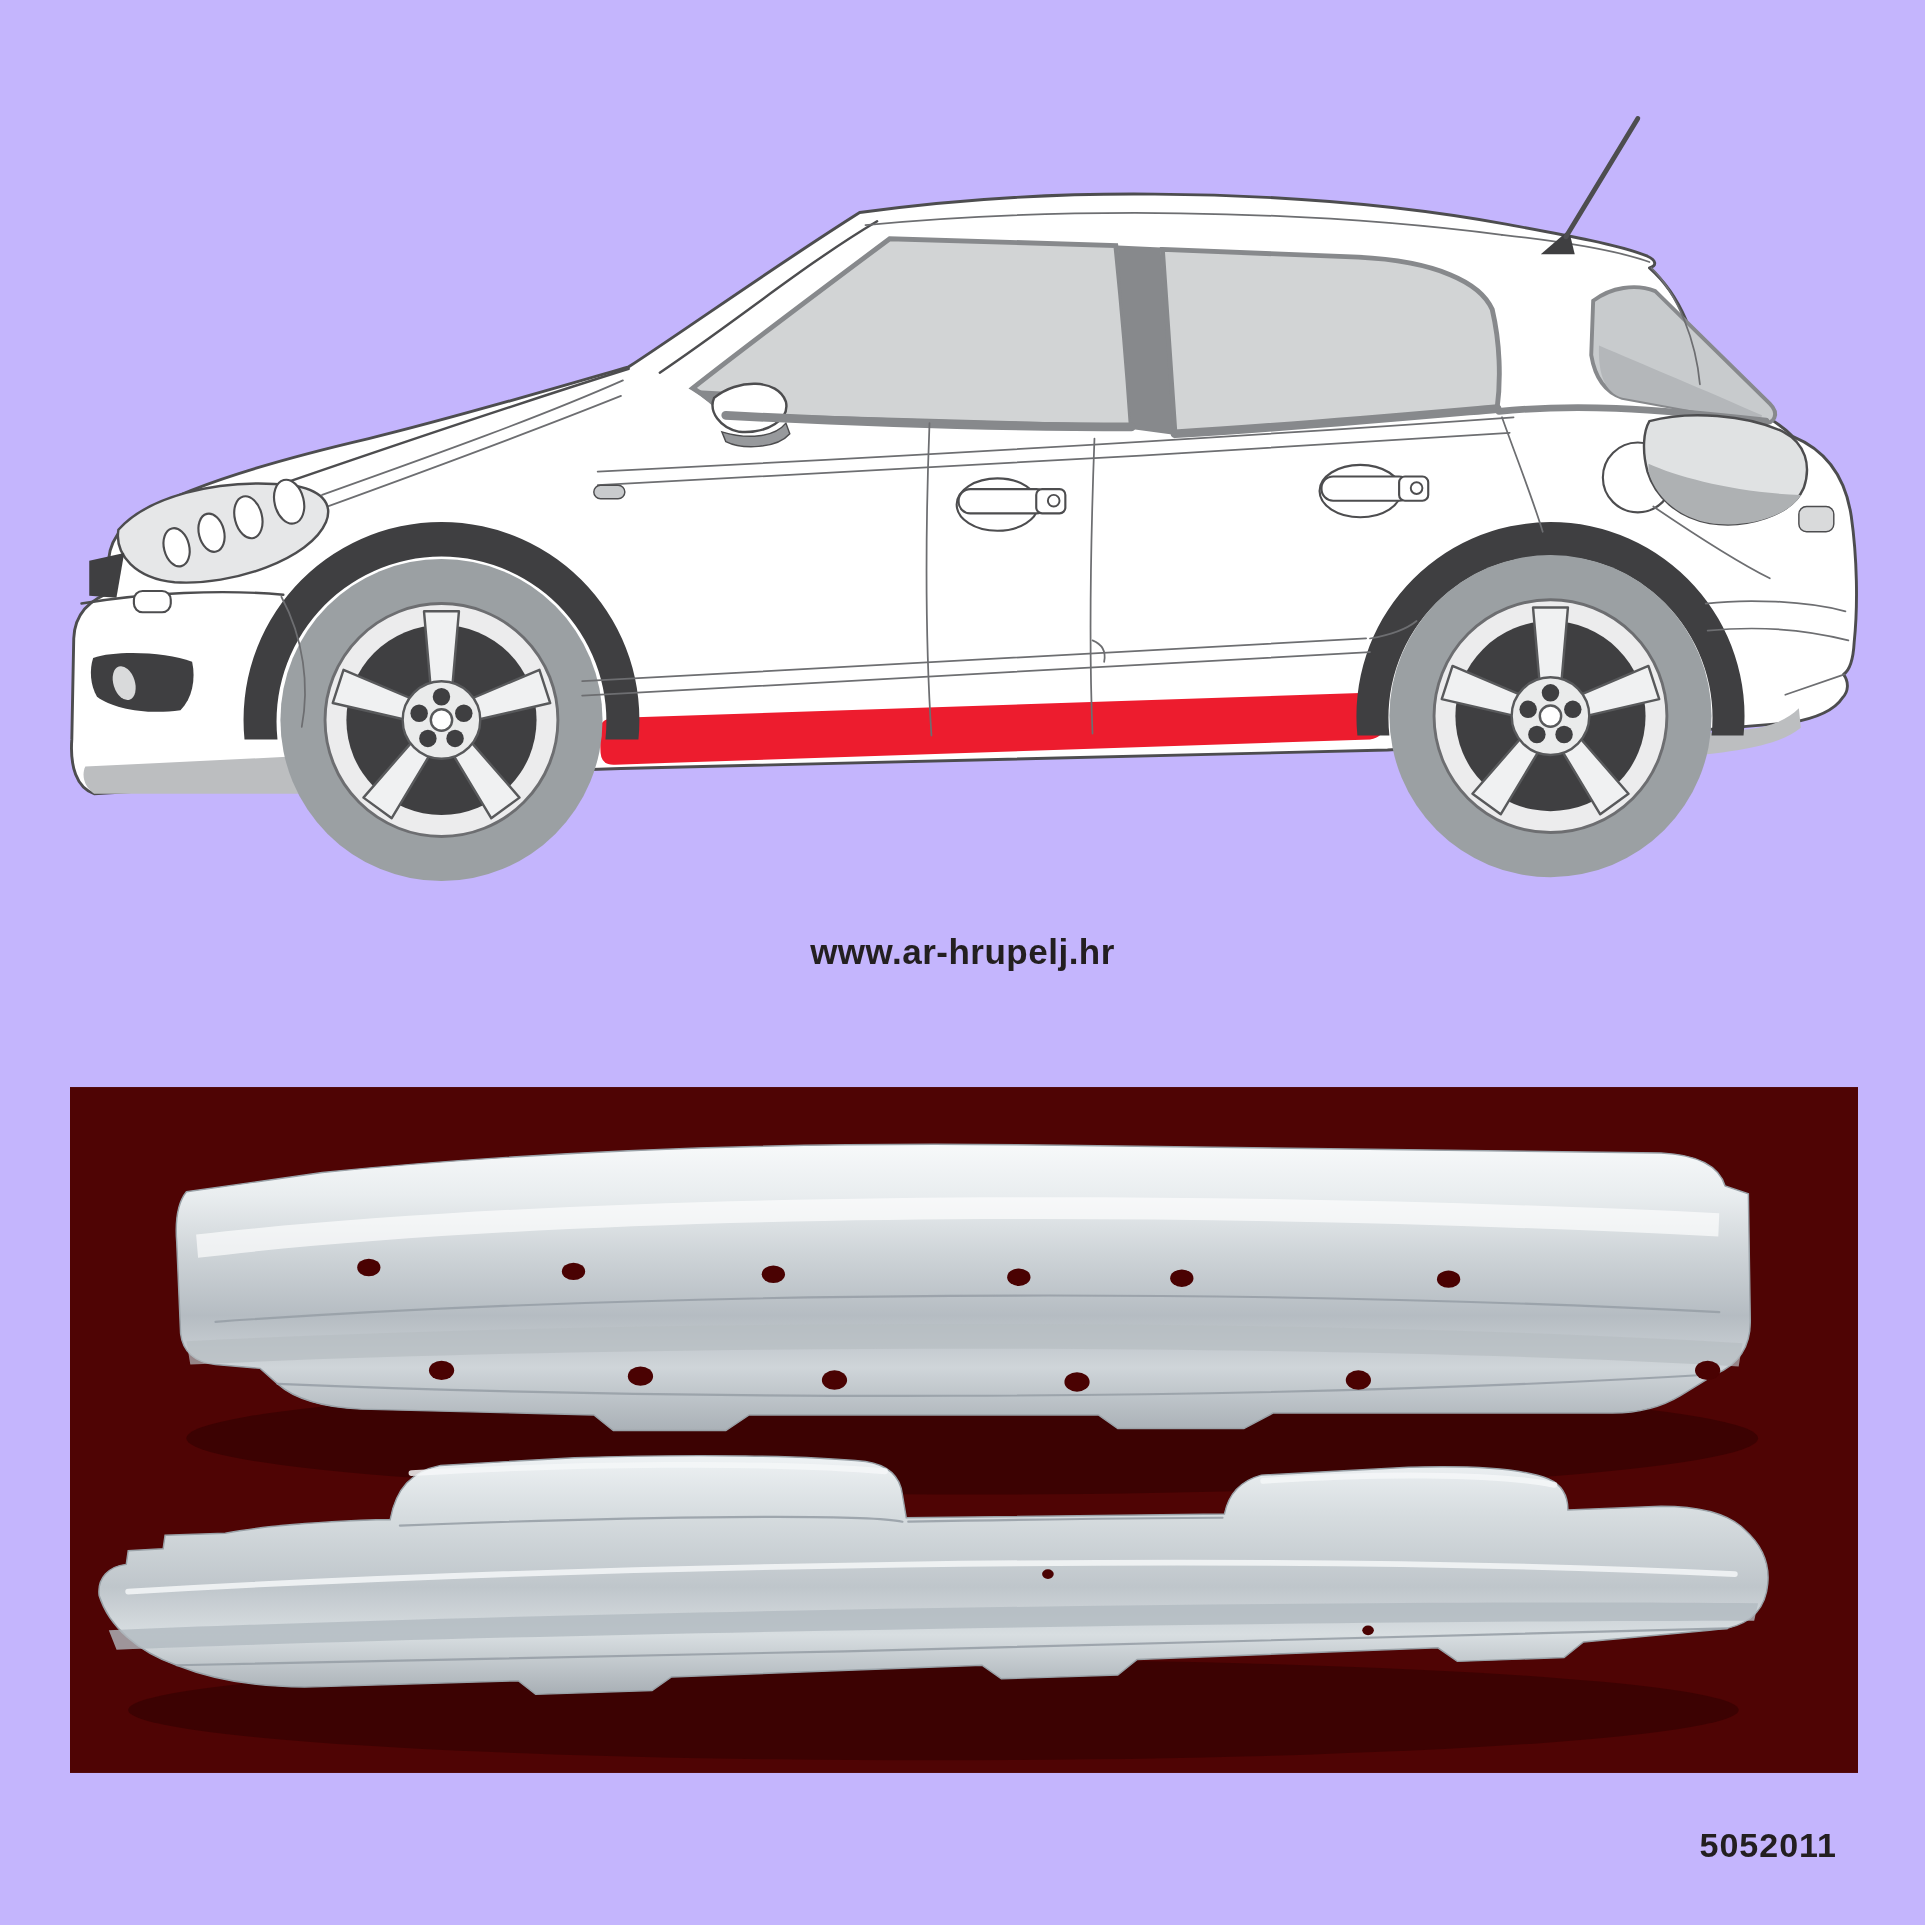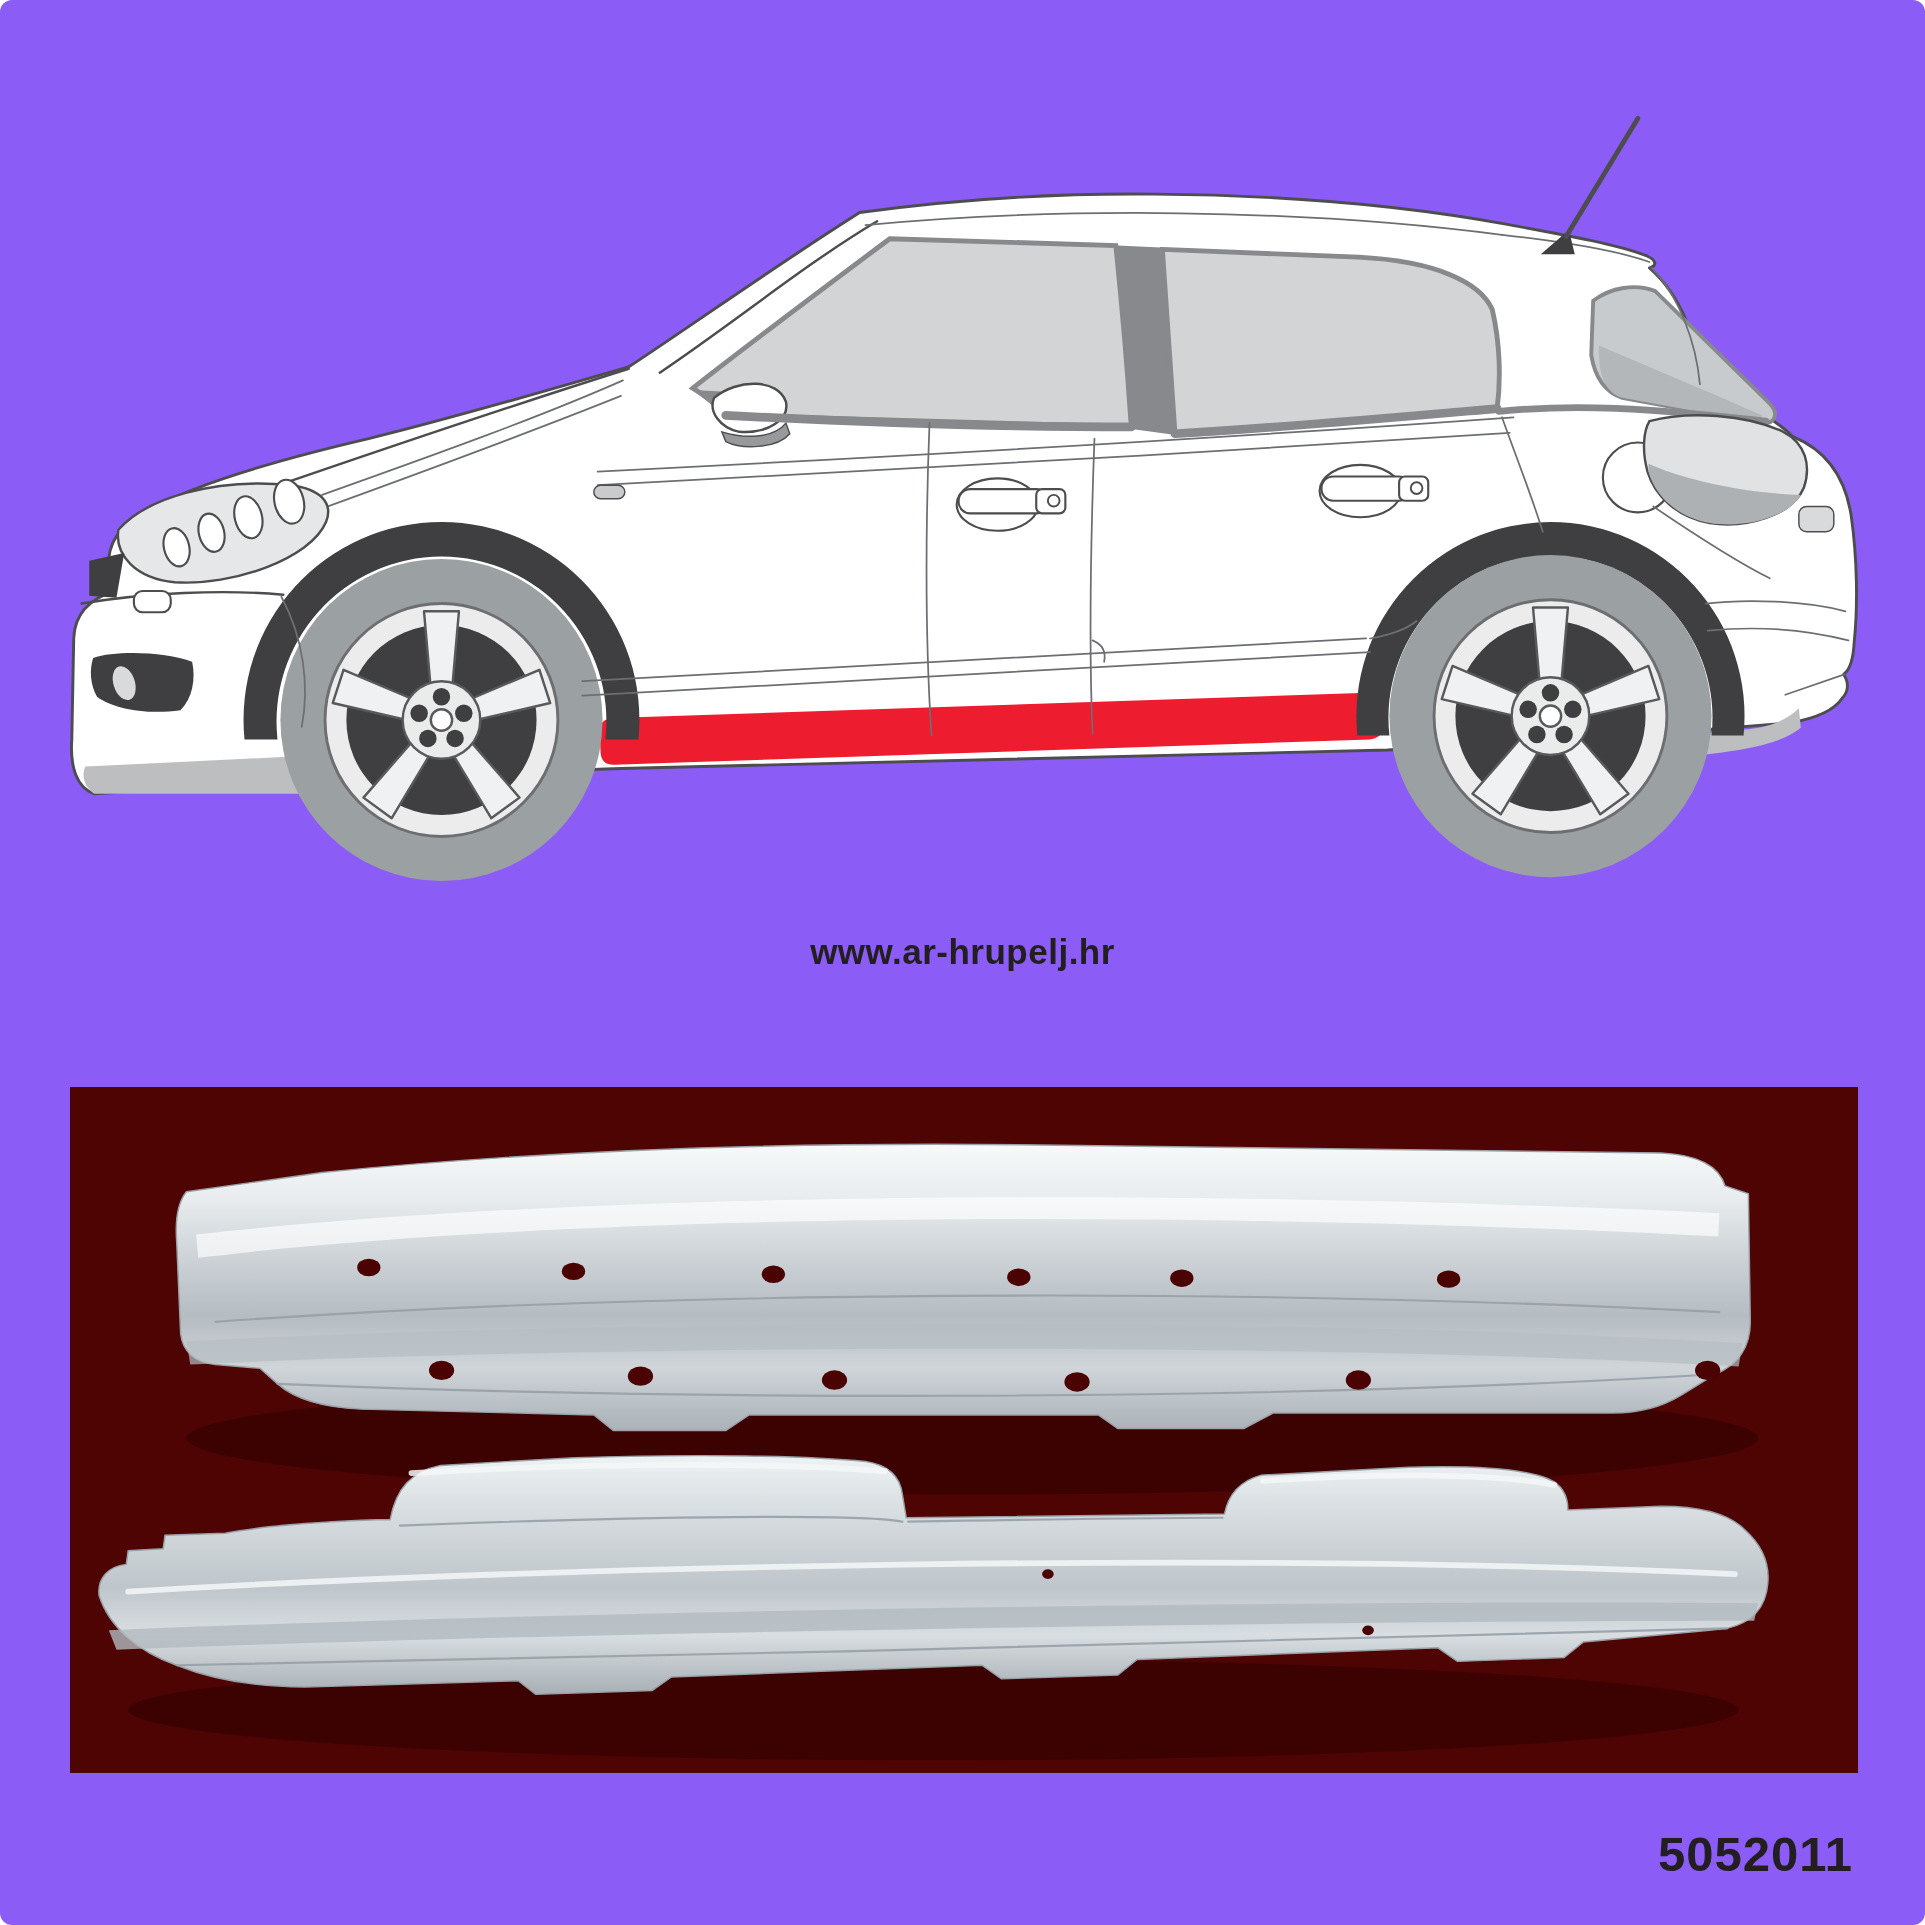--- a/index.html
+++ b/index.html
@@ -1,22 +1,22 @@
 <!DOCTYPE html>
 <html style="--highlight-red: #ed1c2e; --photo-background: #4f0404; --shadow-maroon: #2e0101; --outline-gray: #4d4d4f; --glass-gray: #d2d4d5; --trim-gray: #87898c; --dark-gray: #3f3f41; --tire-gray: #9ba0a3; --body-gray: #bcbec0; --silver-light: #f4f7f8; --silver-dark: #a8afb5; --text-color: #231f20;"><head>
 <meta charset="utf-8">
 <style>
   html,body{margin:0;padding:0;background:#ffffff;width:1925px;height:1925px;overflow:hidden;}
-  .canvas{position:relative;width:1925px;height:1925px;background:#8b5cf6;font-family:"Liberation Sans",sans-serif;border-radius:12px;}
+  .canvas{position:relative;width:1925px;height:1925px;background:#c4b5fd;font-family:"Liberation Sans",sans-serif;}
   .car-svg{position:absolute;left:0;top:0;}
   .brand{position:absolute;left:0;top:930px;width:100%;text-align:center;color:var(--text-color,#231f20);}
   .website{font-weight:bold;font-size:35px;letter-spacing:0.5px;line-height:43px;}
   .tagline{font-weight:normal;font-size:36px;letter-spacing:1px;line-height:45px;margin-top:29px;color:#2b2b2b;}
   .photo{position:absolute;left:70px;top:1087px;width:1788px;height:686px;}
-  .part-number{position:absolute;top:1826px;right:72px;font-size:49px;font-weight:bold;letter-spacing:1px;color:var(--text-color,#231f20);}
+  .part-number{position:absolute;top:1826px;right:88px;font-size:34px;font-weight:bold;letter-spacing:1px;color:var(--text-color,#231f20);}
   
   .body-fill{fill:#ffffff;stroke:var(--outline-gray,#4d4d4f);stroke-width:3;stroke-linejoin:round;}
   .ln{fill:none;stroke:var(--outline-gray,#4d4d4f);stroke-width:2.5;stroke-linecap:round;}
   .ln-thin{fill:none;stroke:#6d6e71;stroke-width:1.8;stroke-linecap:round;}
   .glass{fill:var(--glass-gray,#d2d4d5);stroke:var(--trim-gray,#87898c);stroke-width:5;}
   .glass2{fill:#c8cbcd;stroke:var(--trim-gray,#87898c);stroke-width:4;}
   .dark{fill:var(--dark-gray,#3f3f41);}
   .trim{fill:var(--trim-gray,#87898c);}
   .gray{fill:var(--body-gray,#bcbec0);}
   .lightfill{fill:#e6e7e8;stroke:var(--outline-gray,#4d4d4f);stroke-width:2.5;}

